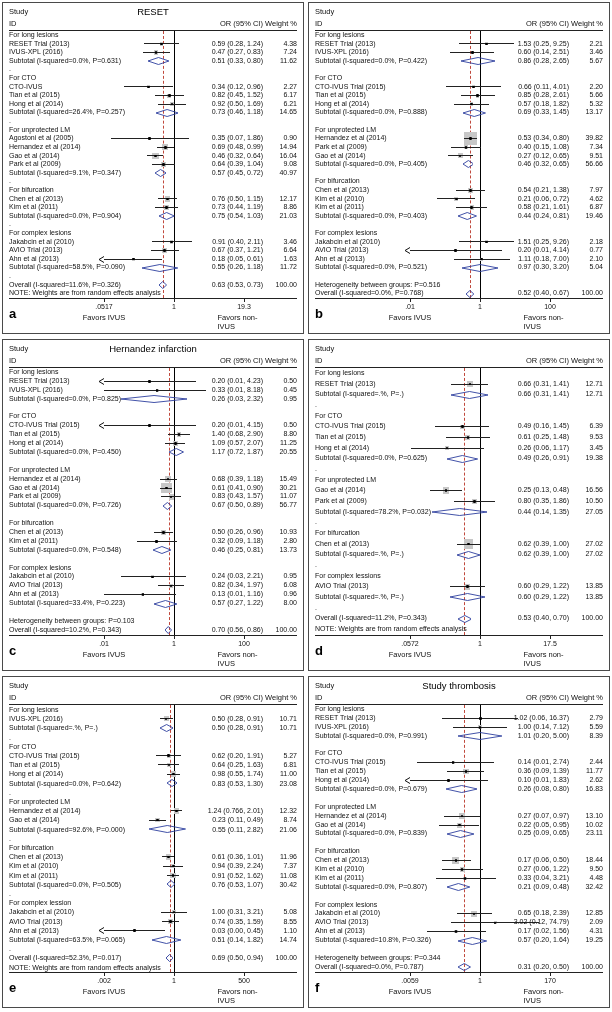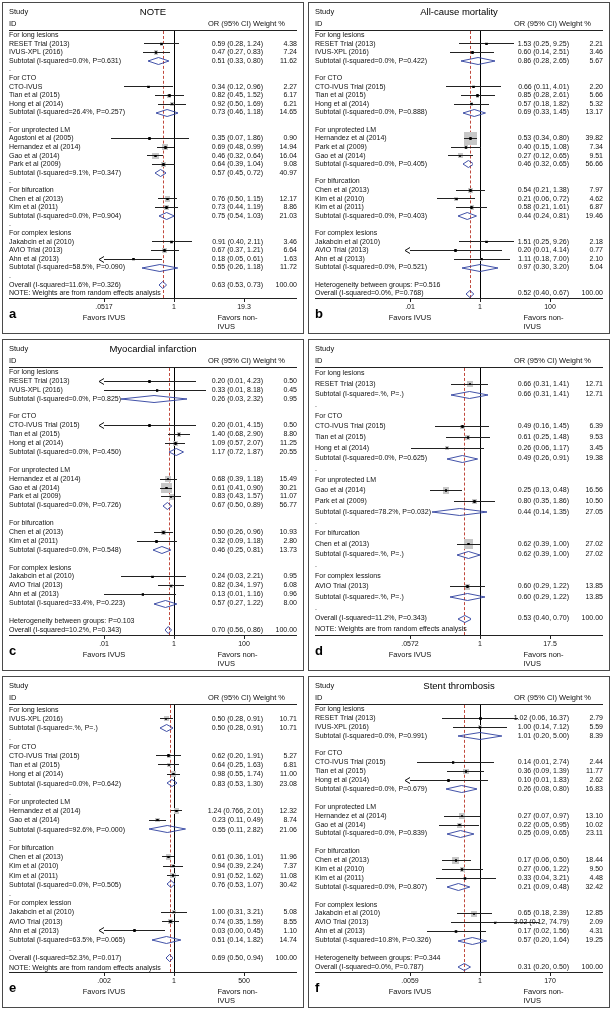--- a/index.html
+++ b/index.html
@@ -3,21 +3,21 @@
 <meta charset="utf-8">
 <style>
   html,body{margin:0;padding:0;background:#fff;}
   body{width:612px;height:1012px;overflow:hidden;font-family:"Liberation Sans",sans-serif;color:#111;}
   #figure{display:grid;grid-template-columns:302px 302px;grid-auto-rows:332px;gap:5px 4px;padding:2px;box-sizing:border-box;}
   .panel{position:relative;border:1px solid #4a4a4a;background:#fff;box-sizing:border-box;padding:3px 6px 0 6px;overflow:hidden;}
   .hdr{position:relative;height:24px;border-bottom:1px solid #222;font-size:7.5px;}
   .hdr .study{position:absolute;left:0;top:1px;}
   .hdr .title{position:absolute;left:0;right:0;top:0;text-align:center;font-size:9.5px;color:#000;}
   .hdr .idl{position:absolute;left:0;bottom:2px;}
-  .hdr .orw{position:absolute;right:12px;bottom:2px;}
+  .hdr .orw{position:absolute;right:0;bottom:2px;}
   .rows{position:relative;overflow:hidden;}
   .frow{position:relative;}
   .lbl{position:absolute;left:0;top:0;white-space:nowrap;font-size:7px;line-height:inherit;}
   .orci{position:absolute;right:34px;top:0;text-align:right;font-size:7px;white-space:nowrap;line-height:inherit;}
   .wt{position:absolute;right:0;top:0;width:30px;text-align:right;font-size:7px;white-space:nowrap;line-height:inherit;}
   .cil{position:absolute;height:1px;background:#222;}
   .wbox{position:absolute;background:#c7c7c7;}
   .dot{position:absolute;width:2.6px;height:2.6px;background:#000;border-radius:50%;}
   .nullline{position:absolute;top:0;bottom:0;width:1px;background:#000;}
   .redline{position:absolute;top:0;bottom:0;width:0;border-left:1px dashed #c0493d;}
@@ -27,21 +27,21 @@
   .fav{position:absolute;top:14px;transform:translateX(-50%);font-size:7.5px;}
   .letter{position:absolute;left:0;top:7px;font-size:13px;font-weight:bold;color:#000;}
 </style>
 </head>
 <body>
 
 <div id="figure">
     <div class="panel">
       <div class="hdr">
         <span class="study">Study</span>
-        <span class="title">NOTE</span>
+        <span class="title">RESET</span>
         <span class="idl">ID</span>
         <span class="orw">OR (95% CI) Weight %</span>
       </div>
       <div class="rows" style="height: 267px;">
         <div class="nullline" style="left: 165.026px;"></div>
         <div class="redline" style="left: 154.104px;"></div>
         <div class="frow" style="height: 8.6129px; line-height: 8.6129px;">
           <span class="lbl">For long lesions</span>
         </div>
         <div class="frow" style="height: 8.6129px; line-height: 8.6129px;">
@@ -246,21 +246,20 @@
         <div class="tick" style="left: 235px;"></div>
         <span class="ticklbl" style="left: 235px;">19.3</span>
         <span class="fav" style="left: 95px;">Favors IVUS</span>
         <span class="fav" style="left: 235px;">Favors non-IVUS</span>
         <span class="letter">a</span>
       </div>
     </div>
     <div class="panel">
       <div class="hdr">
         <span class="study">Study</span>
-        <span class="title">All-cause mortality</span>
         <span class="idl">ID</span>
         <span class="orw">OR (95% CI) Weight %</span>
       </div>
       <div class="rows" style="height: 267px;">
         <div class="nullline" style="left: 165px;"></div>
         <div class="redline" style="left: 155.06px;"></div>
         <div class="frow" style="height: 8.6129px; line-height: 8.6129px;">
           <span class="lbl">For long lesions</span>
         </div>
         <div class="frow" style="height: 8.6129px; line-height: 8.6129px;">
@@ -465,21 +464,21 @@
         <div class="tick" style="left: 235px;"></div>
         <span class="ticklbl" style="left: 235px;">100</span>
         <span class="fav" style="left: 95px;">Favors IVUS</span>
         <span class="fav" style="left: 235px;">Favors non-IVUS</span>
         <span class="letter">b</span>
       </div>
     </div>
     <div class="panel">
       <div class="hdr">
         <span class="study">Study</span>
-        <span class="title">Myocardial infarction</span>
+        <span class="title">Hernandez infarction</span>
         <span class="idl">ID</span>
         <span class="orw">OR (95% CI) Weight %</span>
       </div>
       <div class="rows" style="height: 267px;">
         <div class="nullline" style="left: 165px;"></div>
         <div class="redline" style="left: 159.578px;"></div>
         <div class="frow" style="height: 8.9px; line-height: 8.9px;">
           <span class="lbl">For long lesions</span>
         </div>
         <div class="frow" style="height: 8.9px; line-height: 8.9px;">
@@ -1048,21 +1047,21 @@
         <div class="tick" style="left: 235px;"></div>
         <span class="ticklbl" style="left: 235px;">500</span>
         <span class="fav" style="left: 95px;">Favors IVUS</span>
         <span class="fav" style="left: 235px;">Favors non-IVUS</span>
         <span class="letter">e</span>
       </div>
     </div>
     <div class="panel">
       <div class="hdr">
         <span class="study">Study</span>
-        <span class="title">Stent thrombosis</span>
+        <span class="title">Study thrombosis</span>
         <span class="idl">ID</span>
         <span class="orw">OR (95% CI) Weight %</span>
       </div>
       <div class="rows" style="height: 267px;">
         <div class="nullline" style="left: 164.98px;"></div>
         <div class="redline" style="left: 149.012px;"></div>
         <div class="frow" style="height: 8.9px; line-height: 8.9px;">
           <span class="lbl">For long lesions</span>
         </div>
         <div class="frow" style="height: 8.9px; line-height: 8.9px;">

